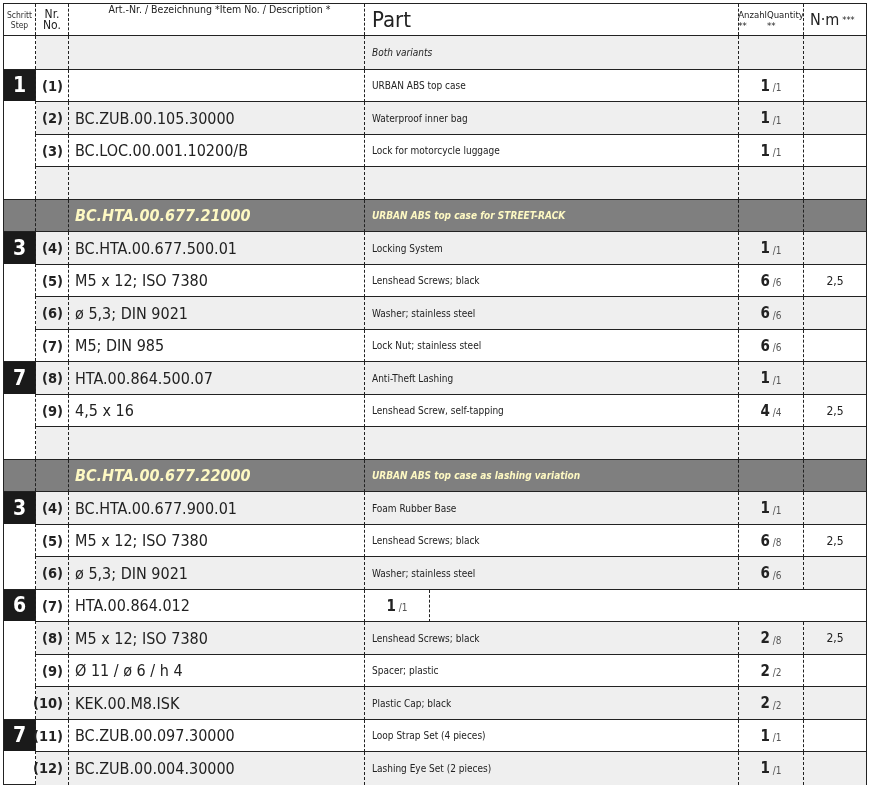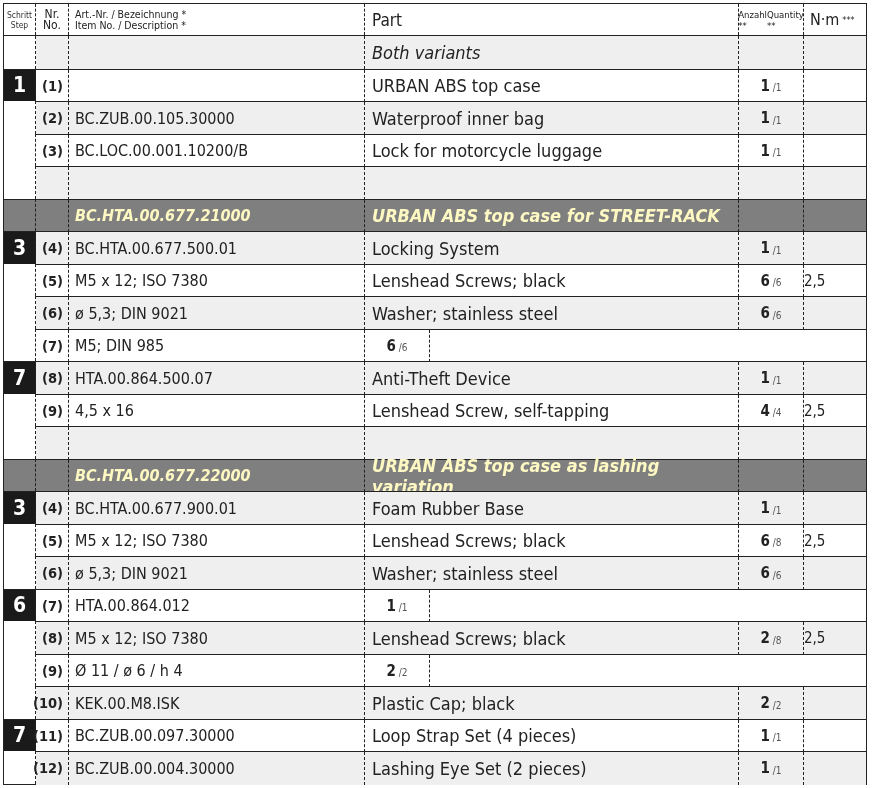--- a/index.html
+++ b/index.html
@@ -5,33 +5,33 @@
   html, body { margin: 0; padding: 0; background: #ffffff; }
   body { width: 875px; height: 788px; position: relative; overflow: hidden;
          font-family: "DejaVu Sans Condensed", "DejaVu Sans", "Liberation Sans", sans-serif; color: #222; }
   .tbl { position: absolute; left: 3px; top: 3px; width: 864px; border: 1.5px solid #222; box-sizing: border-box; }
   .row { position: relative; display: flex; height: 32.5px; box-sizing: border-box; }
   .row.hdr { height: 32px; border-bottom: 1.2px solid #222; align-items: flex-end; }
   .cell { box-sizing: border-box; display: flex; align-items: center; height: 100%; position: relative; }
   .c-step { width: 32px; justify-content: center; border-right: 1px dashed #222; background: #fff; }
   .c-nr { width: 33px; justify-content: flex-end; padding-right: 5px; border-right: 1px dashed #222; font-weight: bold; font-size: 14.5px; }
   .c-art { width: 296px; padding-left: 6px; border-right: 1px dashed #222; font-size: 16px; }
-  .c-part { width: 374px; padding-left: 7px; border-right: 1px dashed #222; font-size: 18px; }
+  .c-part { width: 374px; padding-left: 7px; border-right: 1px dashed #222; font-size: 10px; }
   .c-qty { width: 65px; justify-content: center; border-right: 1px dashed #222; }
-  .c-nm { flex: 1; font-size: 15px; }
+  .c-nm { flex: 1; justify-content: center; font-size: 12px; }
   .line { border-top: 1.2px solid #222; }
   .row .rest { display: flex; flex: 1; height: 100%; }
   .row.gray .rest { background: #efefef; }
   .row.section .rest { background: #7f7f7f; color: #fef9c3; font-weight: bold; font-style: italic; }
   .row.section .c-step { background: #7f7f7f; }
   .step-num { background: #1a1a1a; color: #fff; font-weight: bold; font-size: 21px; }
   .hdr .c-step { flex-direction: column; font-size: 8.5px; line-height: 10px; color: #333; }
   .hdr .c-nr { flex-direction: column; justify-content: center; align-items: center; font-weight: normal; font-size: 12px; line-height: 11px; padding-right: 0; }
-  .hdr .c-art { flex-direction: column; align-items: flex-start; justify-content: center; font-size: 10.5px; line-height: 11px; }
-  .hdr .c-part { font-size: 17px; }
+  .hdr .c-art { flex-direction: row; align-items: flex-start; justify-content: center; font-size: 10.5px; line-height: 11px; }
+  .hdr .c-part { font-size: 22px; }
   .hdr .c-qty { flex-direction: row; font-size: 9.5px; line-height: 11px; }
   .hdr .c-nm { font-size: 16px; justify-content: flex-start; padding-left: 6px; }
   .hdr .c-nm sup { font-size: 9px; margin-left: 3px; }
   .qty-main { font-weight: bold; font-size: 15px; }
   .qty-total { font-size: 10px; color: #555; margin-left: 3px; margin-top: 4px; }
   .italic { font-style: italic; }
 </style>
 </head>
 <body>
 
@@ -248,20 +248,23 @@
       </div>
       <div class="row">
         <div class="cell c-step"></div>
         <div class="rest line">
           <div class="cell c-nr">
             <span>(7)</span>
           </div>
           <div class="cell c-art">
             <span>M5; DIN 985</span>
           </div>
+          <div class="cell c-part">
+            <span>Lock Nut; stainless steel</span>
+          </div>
           <div class="cell c-qty">
             <span class="qty-main">6</span>
             <span class="qty-total">/6</span>
           </div>
           <div class="cell c-nm">
             <span></span>
           </div>
         </div>
       </div>
       <div class="row gray">
@@ -269,21 +272,21 @@
           <span>7</span>
         </div>
         <div class="rest line">
           <div class="cell c-nr">
             <span>(8)</span>
           </div>
           <div class="cell c-art">
             <span>HTA.00.864.500.07</span>
           </div>
           <div class="cell c-part">
-            <span>Anti-Theft Device</span>
+            <span>Anti-Theft Lashing</span>
           </div>
           <div class="cell c-qty">
             <span class="qty-main">1</span>
             <span class="qty-total">/1</span>
           </div>
           <div class="cell c-nm">
             <span></span>
           </div>
         </div>
       </div>
@@ -451,20 +454,23 @@
         </div>
       </div>
       <div class="row">
         <div class="cell c-step"></div>
         <div class="rest line">
           <div class="cell c-nr">
             <span>(9)</span>
           </div>
           <div class="cell c-art">
             <span>Ø 11 / ø 6 / h 4</span>
+          </div>
+          <div class="cell c-part">
+            <span>Spacer; plastic</span>
           </div>
           <div class="cell c-qty">
             <span class="qty-main">2</span>
             <span class="qty-total">/2</span>
           </div>
           <div class="cell c-nm">
             <span></span>
           </div>
         </div>
       </div>

